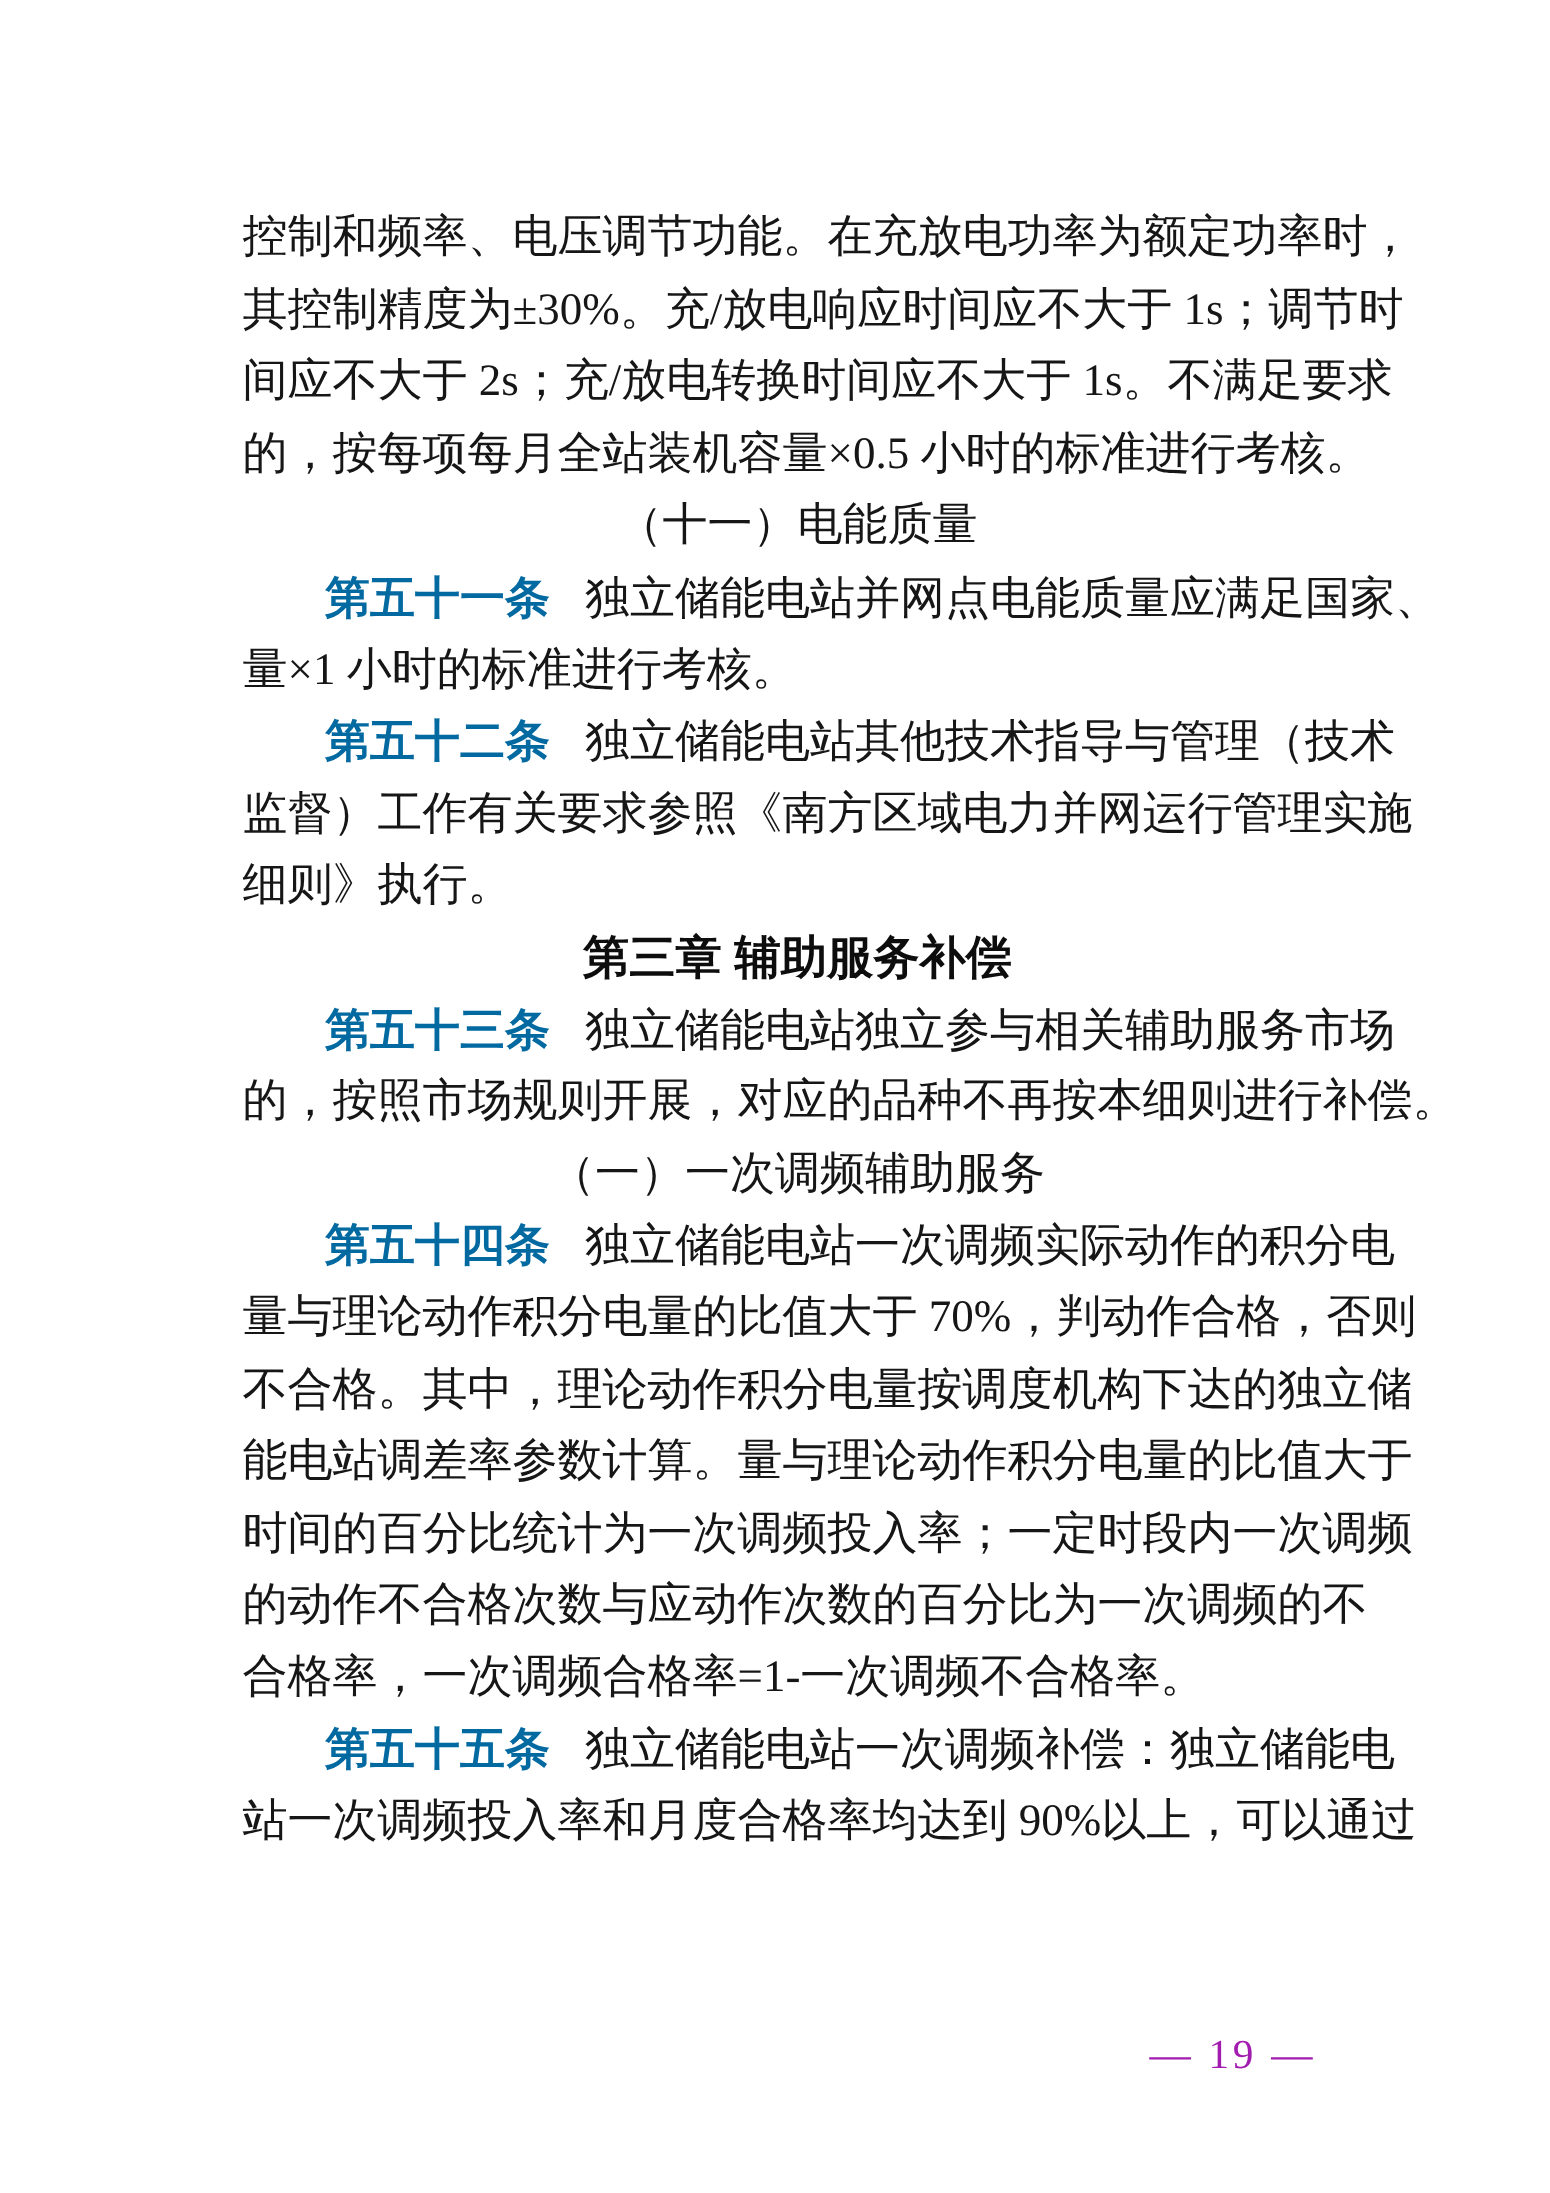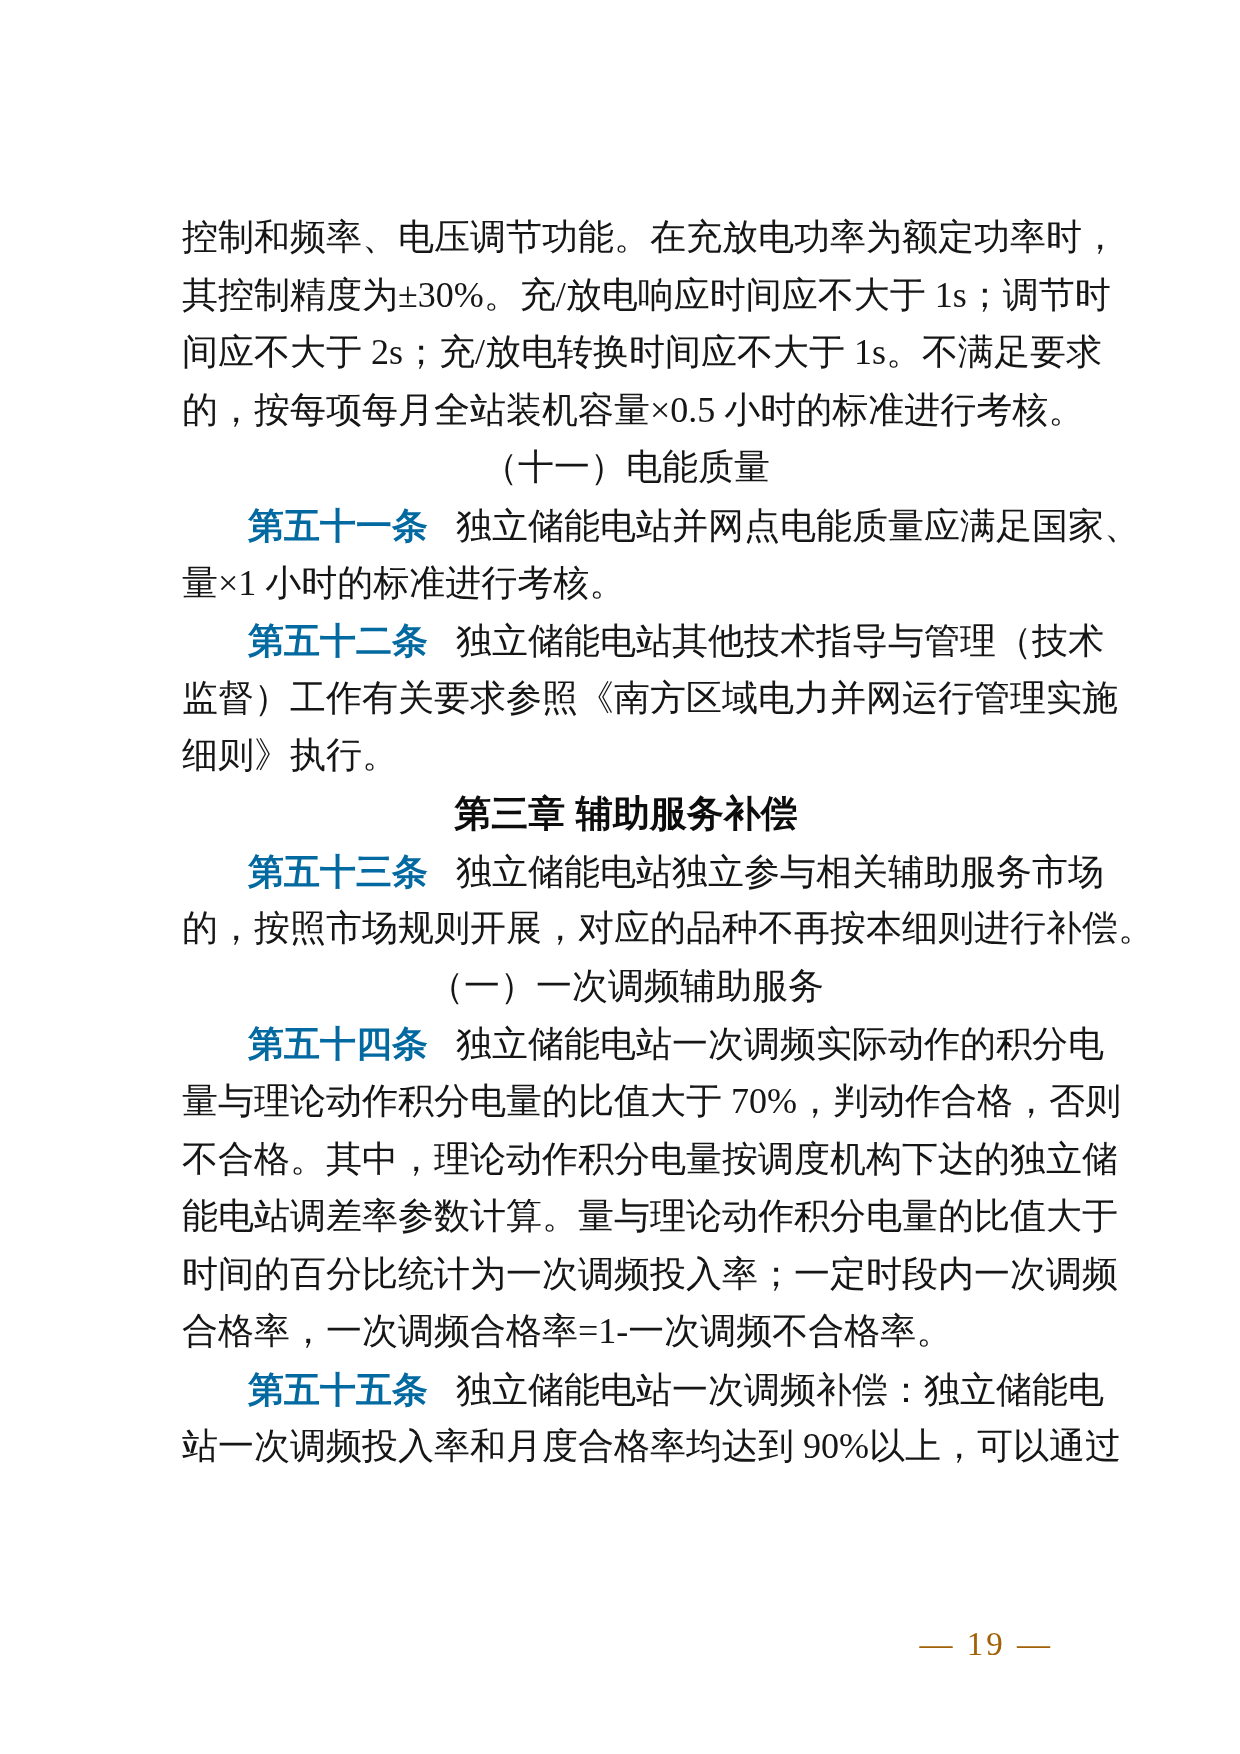--- a/index.html
+++ b/index.html
@@ -10,24 +10,23 @@
   .page {
     position: relative;
     width: 1240px;
     height: 1754px;
     background: #ffffff;
     overflow: hidden;
     font-family: "Liberation Serif", "DejaVu Serif", serif;
   }
   .textcol {
     position: absolute;
-    left: 182px;
+    left: 194px;
     top: 161px;
     width: 888px;
-    margin-top: 48px;
   }
   .ln {
     height: 57.6px;
     line-height: 57.6px;
     font-size: 36px;
     color: #161616;
     text-align: justify;
     text-align-last: justify;
     text-justify: inter-character;
     white-space: nowrap;
@@ -55,21 +54,21 @@
     font-family: "Liberation Sans", "DejaVu Sans", sans-serif;
     margin-right: 28px;
     color: #0369a1;
   }
   .pagenum {
     position: absolute;
     top: 1624px;
     right: 187px;
     font-size: 33px;
     line-height: 40px;
-    color: #a16207;
+    color: #a21caf;
     letter-spacing: 3px;
     font-family: "Liberation Serif", "DejaVu Serif", serif;
   }
 </style>
 </head>
 <body>
 
 <div class="page">
   <div class="textcol">
 
@@ -92,20 +91,21 @@
     <div class="ln indent"><span class="lead">第五十三条</span><span>独立储能电站独立参与相关辅助服务市场</span></div>
     <div class="ln"><span>的，按照市场规则开展，对应的品种不再按本细则进行补偿。</span></div>
 
     <div class="ln center"><span>（一）一次调频辅助服务</span></div>
 
     <div class="ln indent"><span class="lead">第五十四条</span><span>独立储能电站一次调频实际动作的积分电</span></div>
     <div class="ln"><span>量与理论动作积分电量的比值大于 70%，判动作合格，否则</span></div>
     <div class="ln"><span>不合格。其中，理论动作积分电量按调度机构下达的独立储</span></div>
     <div class="ln"><span>能电站调差率参数计算。量与理论动作积分电量的比值大于</span></div>
     <div class="ln"><span>时间的百分比统计为一次调频投入率；一定时段内一次调频</span></div>
+    <div class="ln"><span>的动作不合格次数与应动作次数的百分比为一次调频的不</span></div>
     <div class="ln end"><span>合格率，一次调频合格率=1-一次调频不合格率。</span></div>
 
     <div class="ln indent"><span class="lead">第五十五条</span><span>独立储能电站一次调频补偿：独立储能电</span></div>
     <div class="ln"><span>站一次调频投入率和月度合格率均达到 90%以上，可以通过</span></div>
 
   </div>
 
   <div class="pagenum">— 19 —</div>
 </div>
 

